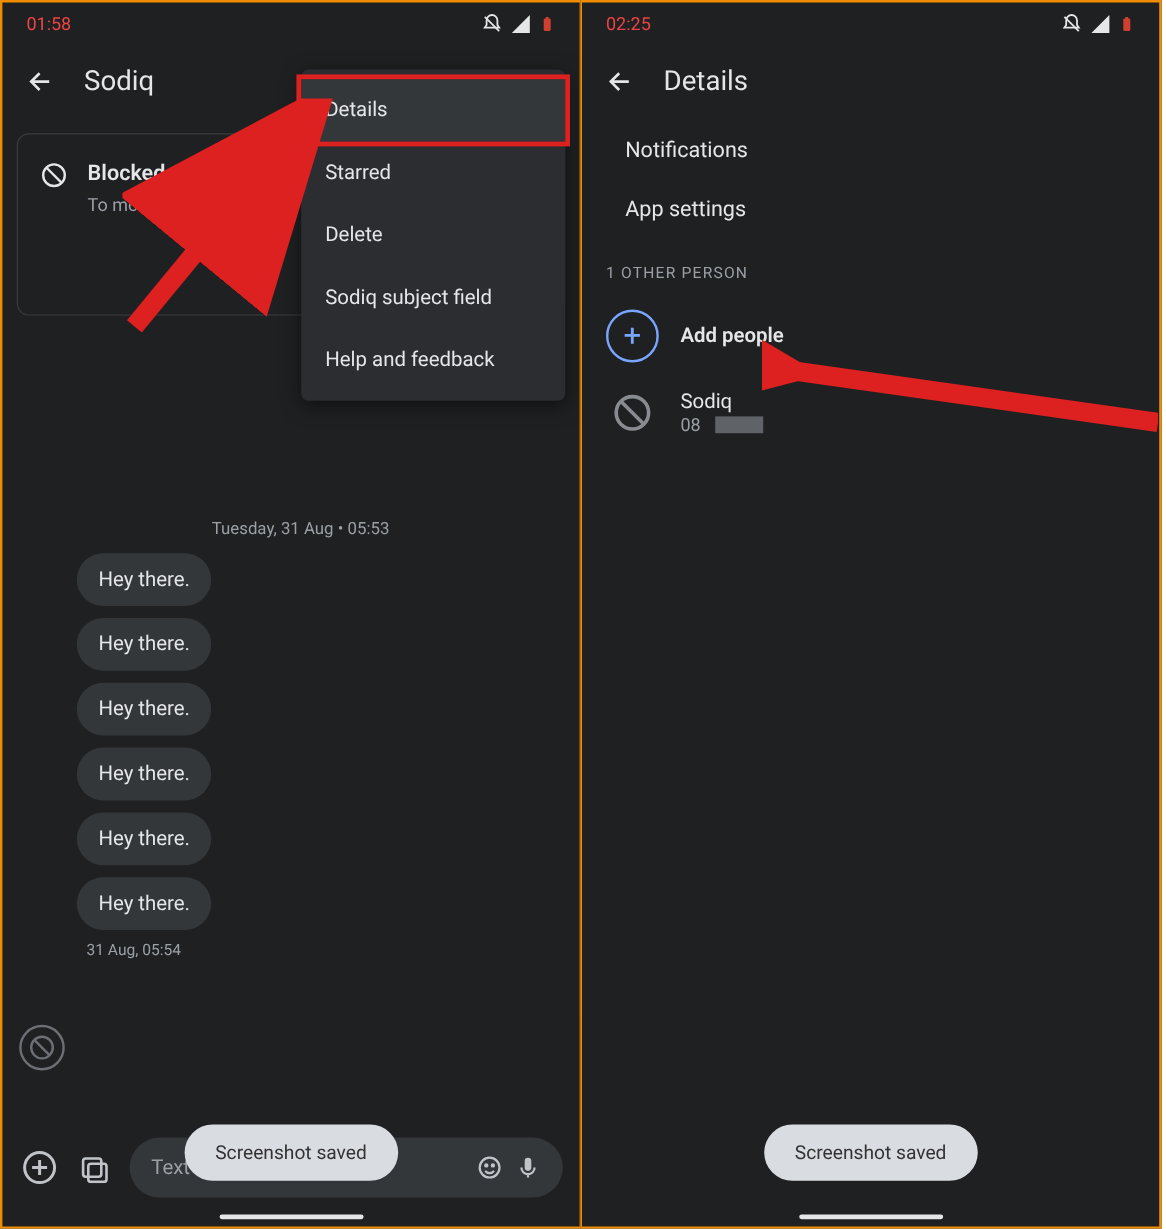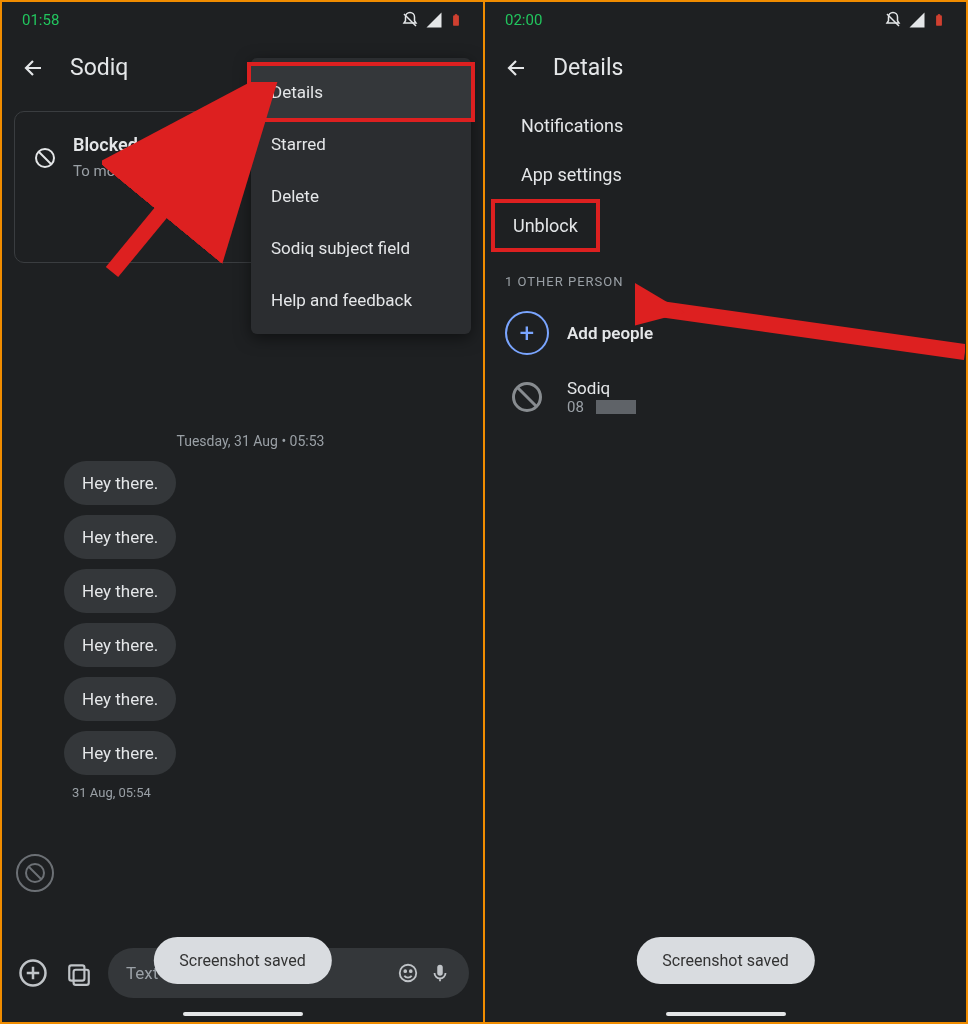--- a/index.html
+++ b/index.html
@@ -20,39 +20,38 @@
   }
   .phone-left { border: 2px solid #f08c00; border-right: 1px solid #f08c00; }
   .phone-right { border: 2px solid #f08c00; border-left: 1px solid #f08c00; }
   .status-bar {
     height: 36px;
     display: flex;
     align-items: center;
     justify-content: space-between;
     padding: 0 20px;
     font-size: 15px;
-    color: #22c55e;
+    color: #ef4444;
   }
   .status-icons { display: flex; gap: 6px; align-items: center; }
   .header {
     display: flex;
     align-items: center;
     padding: 16px 20px 20px 20px;
     gap: 24px;
   }
   .back-arrow { width: 24px; height: 24px; display: flex; align-items: center; justify-content: center; cursor: pointer; }
   .header-title { font-size: 23px; font-weight: 400; color: #e4e6e8; }
   .blocked-card {
     margin: 10px 12px;
     border: 1px solid #3a3d40;
     border-radius: 10px;
     padding: 22px 18px 80px 18px;
     display: flex;
     gap: 16px;
-    align-items: center;
   }
   .block-icon { width: 24px; height: 24px; flex-shrink: 0; }
   .blocked-title { font-size: 18px; font-weight: 600; color: #e4e6e8; margin-bottom: 6px; }
   .blocked-desc { font-size: 15px; color: #9aa0a6; line-height: 1.4; }
   .dropdown {
     position: absolute;
     top: 56px;
     right: 12px;
     width: 220px;
     background: #2b2d30;
@@ -329,21 +328,21 @@
         </svg>
     </div>
   </div>
 
   <div class="toast">Screenshot saved</div>
   <div class="nav-handle"></div>
 </div>
 
 <div class="phone phone-right">
   <div class="status-bar">
-    <span>02:00</span>
+    <span>02:25</span>
     <div class="status-icons">
       <svg width="18" height="18" viewBox="0 0 24 24" fill="none" stroke="#e4e6e8" stroke-width="2">
           <path d="M18 8a6 6 0 10-12 0v5l-2 3h16l-2-3V8z"></path>
           <line x1="4" y1="4" x2="20" y2="20"></line>
         </svg>
       <svg width="18" height="18" viewBox="0 0 24 24" fill="#e4e6e8">
           <path d="M2 22L22 2v20z"></path>
         </svg>
       <svg width="14" height="18" viewBox="0 0 24 24" fill="#d04030">
           <rect x="7" y="4" width="10" height="18" rx="2"></rect>
@@ -356,23 +355,20 @@
     <div class="back-arrow">
       <svg width="24" height="24" viewBox="0 0 24 24" fill="none" stroke="#e4e6e8" stroke-width="2.2">
           <path d="M19 12H5M11 5l-7 7 7 7"></path>
         </svg>
     </div>
     <div class="header-title">Details</div>
   </div>
 
   <div class="option-row">Notifications</div>
   <div class="option-row">App settings</div>
-  <div>
-    <div class="option-row boxed">Unblock</div>
-  </div>
 
   <svg class="arrow-annot" style="top:280px; left:150px;" width="330" height="90" viewBox="0 0 330 90">
     <defs>
         <marker id="ah2" markerWidth="12" markerHeight="12" refX="2" refY="5" orient="auto">
           <polygon points="12,0 0,5 12,10" fill="#dd2020"></polygon>
         </marker>
       </defs>
     <line x1="330" y1="70" x2="18" y2="26" stroke="#dd2020" stroke-width="16" marker-end="url(#ah2)"></line>
   </svg>
 

